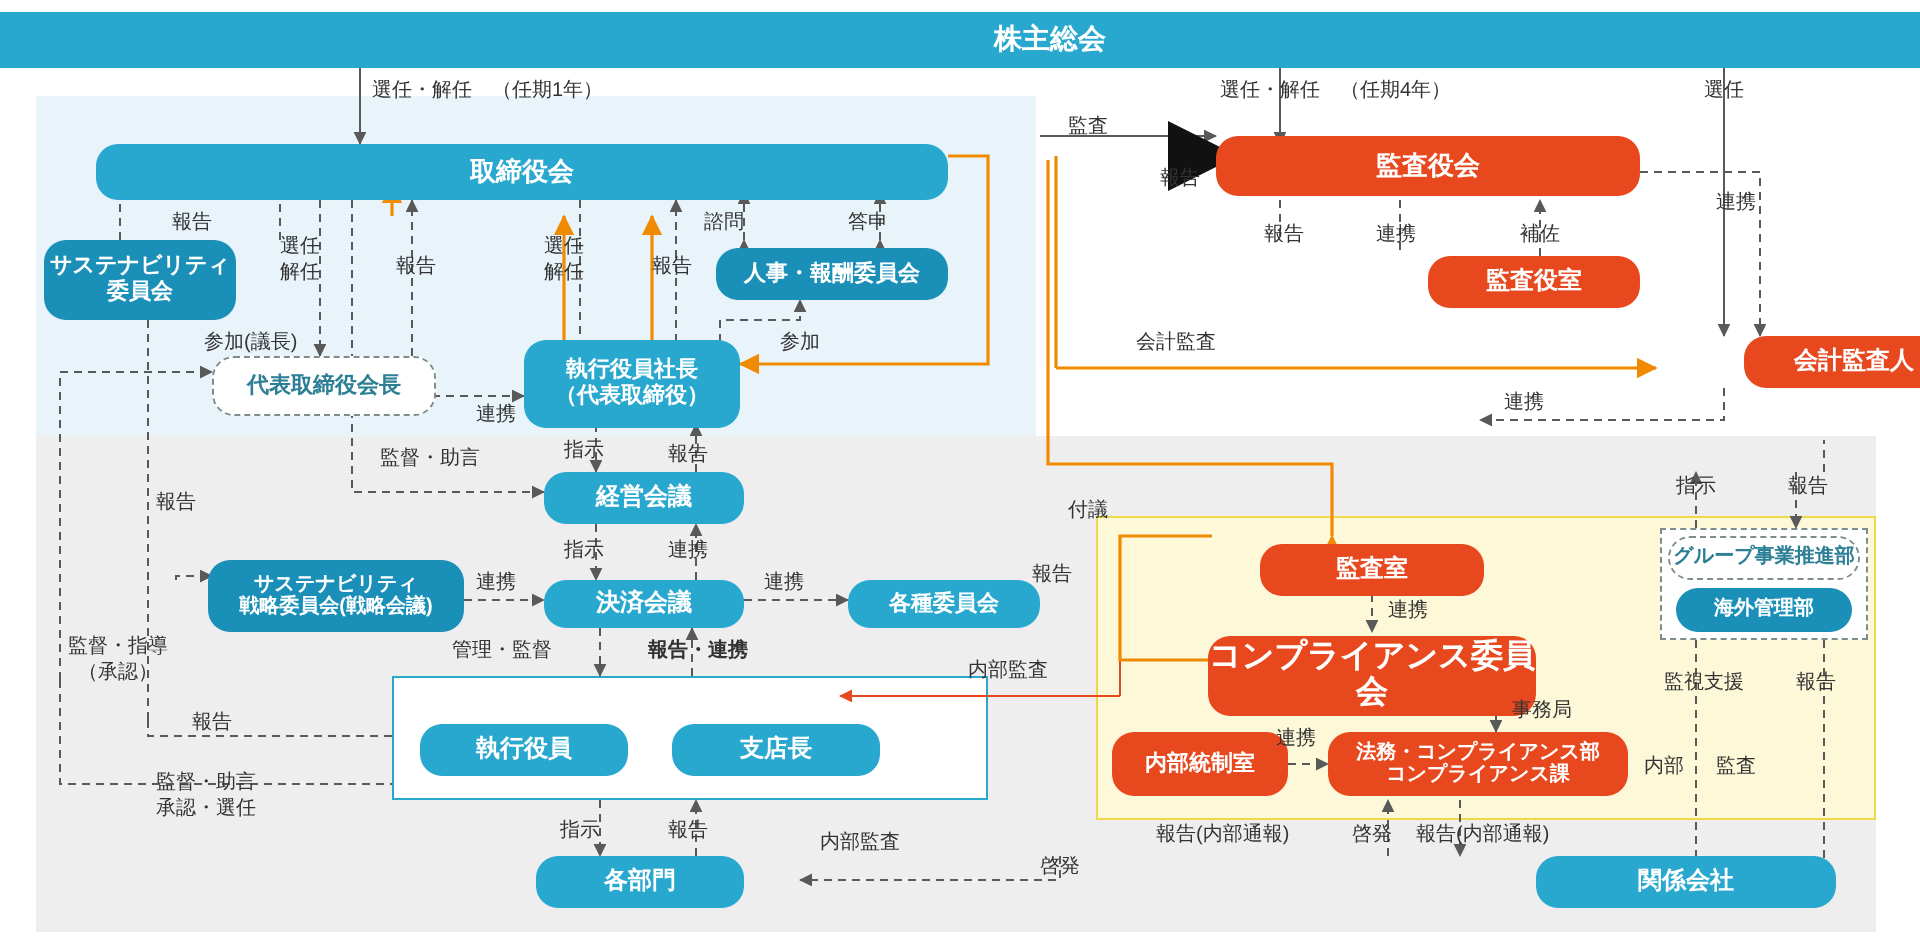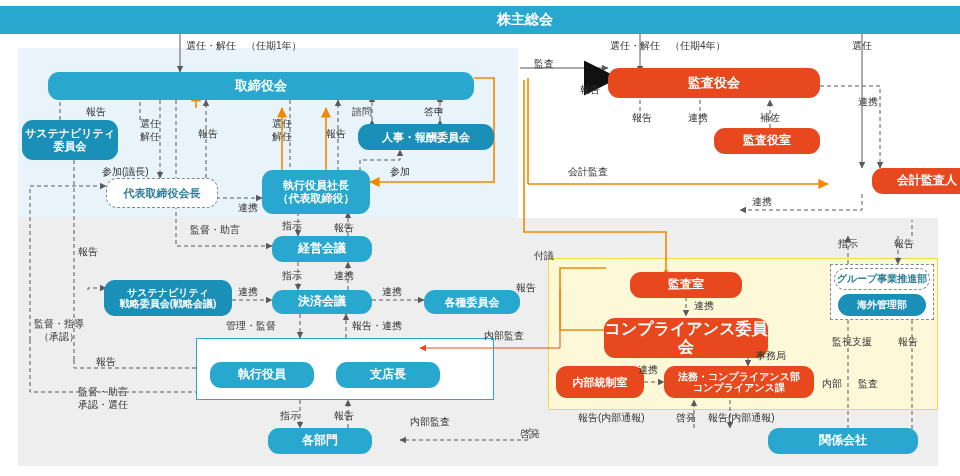--- a/index.html
+++ b/index.html
@@ -142,21 +142,21 @@
 
   <div class="titleBar">株主総会</div>
 
   <div class="box cyan" style="left:48px;top:72px;width:426px;height:28px;font-size:13px;">
       <span>取締役会</span>
     </div>
 
   <div class="box cyanDark" style="left:22px;top:120px;width:96px;height:40px;white-space:pre-line;font-size:11px;">サステナビリティ
 委員会</div>
 
-  <div class="box cyanDark" style="left:358px;top:124px;width:136px;height:26px;font-size:11px;">
+  <div class="box cyanDark" style="left:358px;top:124px;width:116px;height:26px;font-size:11px;">
       <span>人事・報酬委員会</span>
     </div>
 
   <div class="box dash" style="left:106px;top:178px;width:112px;height:30px;font-size:11px;">
       <span>代表取締役会長</span>
     </div>
 
   <div class="box cyan" style="left:262px;top:170px;width:108px;height:44px;white-space:pre-line;font-size:11px;">執行役員社長
 （代表取締役）</div>
 
@@ -256,21 +256,21 @@
   <div class="lbl" style="left:334px;top:222px;">報告</div>
   <div class="lbl" style="left:190px;top:224px;">監督・助言</div>
   <div class="lbl" style="left:78px;top:246px;">報告</div>
   <div class="lbl" style="left:534px;top:250px;">付議</div>
   <div class="lbl" style="left:282px;top:270px;">指示</div>
   <div class="lbl" style="left:334px;top:270px;">連携</div>
   <div class="lbl" style="left:238px;top:286px;">連携</div>
   <div class="lbl" style="left:382px;top:286px;">連携</div>
   <div class="lbl" style="left:516px;top:282px;">報告</div>
   <div class="lbl" style="left:226px;top:320px;">管理・監督</div>
-  <div class="lbl" style="left:352px;top:320px;">報告・連携</div>
+  <div class="lbl" style="left:324px;top:320px;font-weight:bold;">報告・連携</div>
   <div class="lbl" style="left:34px;top:318px;">監督・指導
 （承認）</div>
   <div class="lbl" style="left:96px;top:356px;">報告</div>
   <div class="lbl" style="left:78px;top:386px;">監督・助言
 承認・選任</div>
   <div class="lbl" style="left:280px;top:410px;">指示</div>
   <div class="lbl" style="left:334px;top:410px;">報告</div>
   <div class="lbl" style="left:410px;top:416px;">内部監査</div>
   <div class="lbl" style="left:484px;top:330px;">内部監査</div>
   <div class="lbl" style="left:520px;top:428px;">啓発</div>

